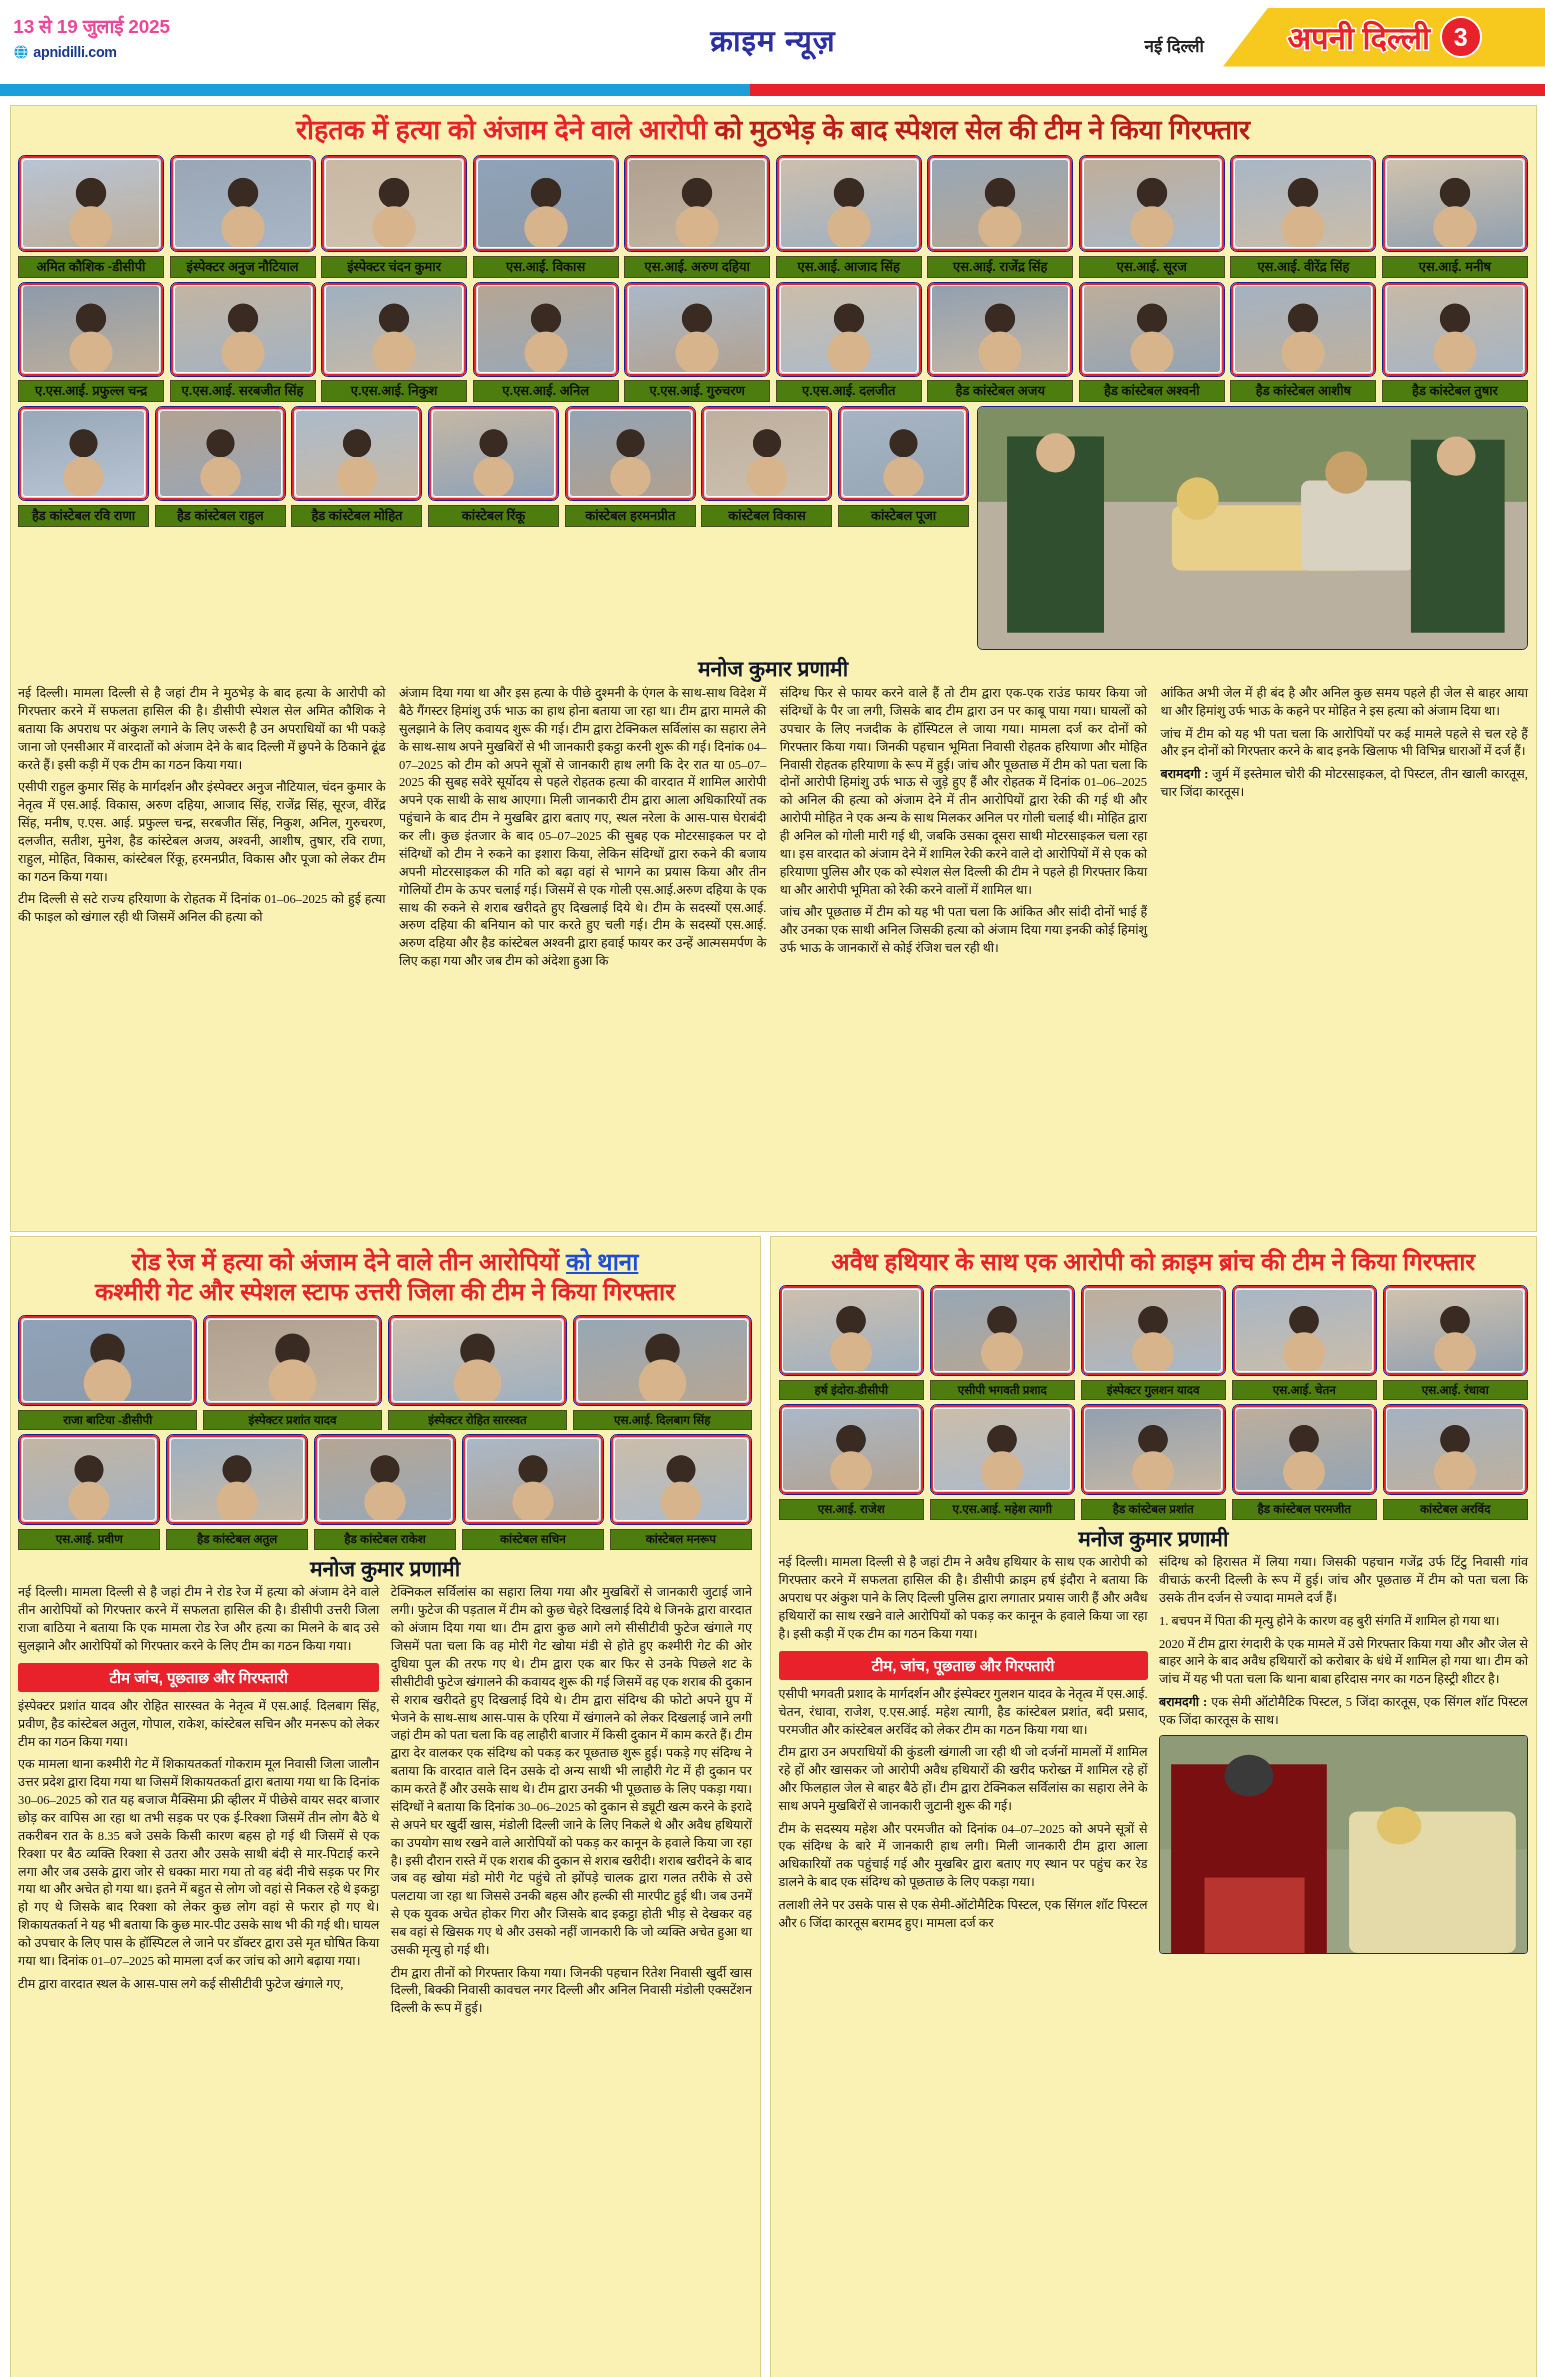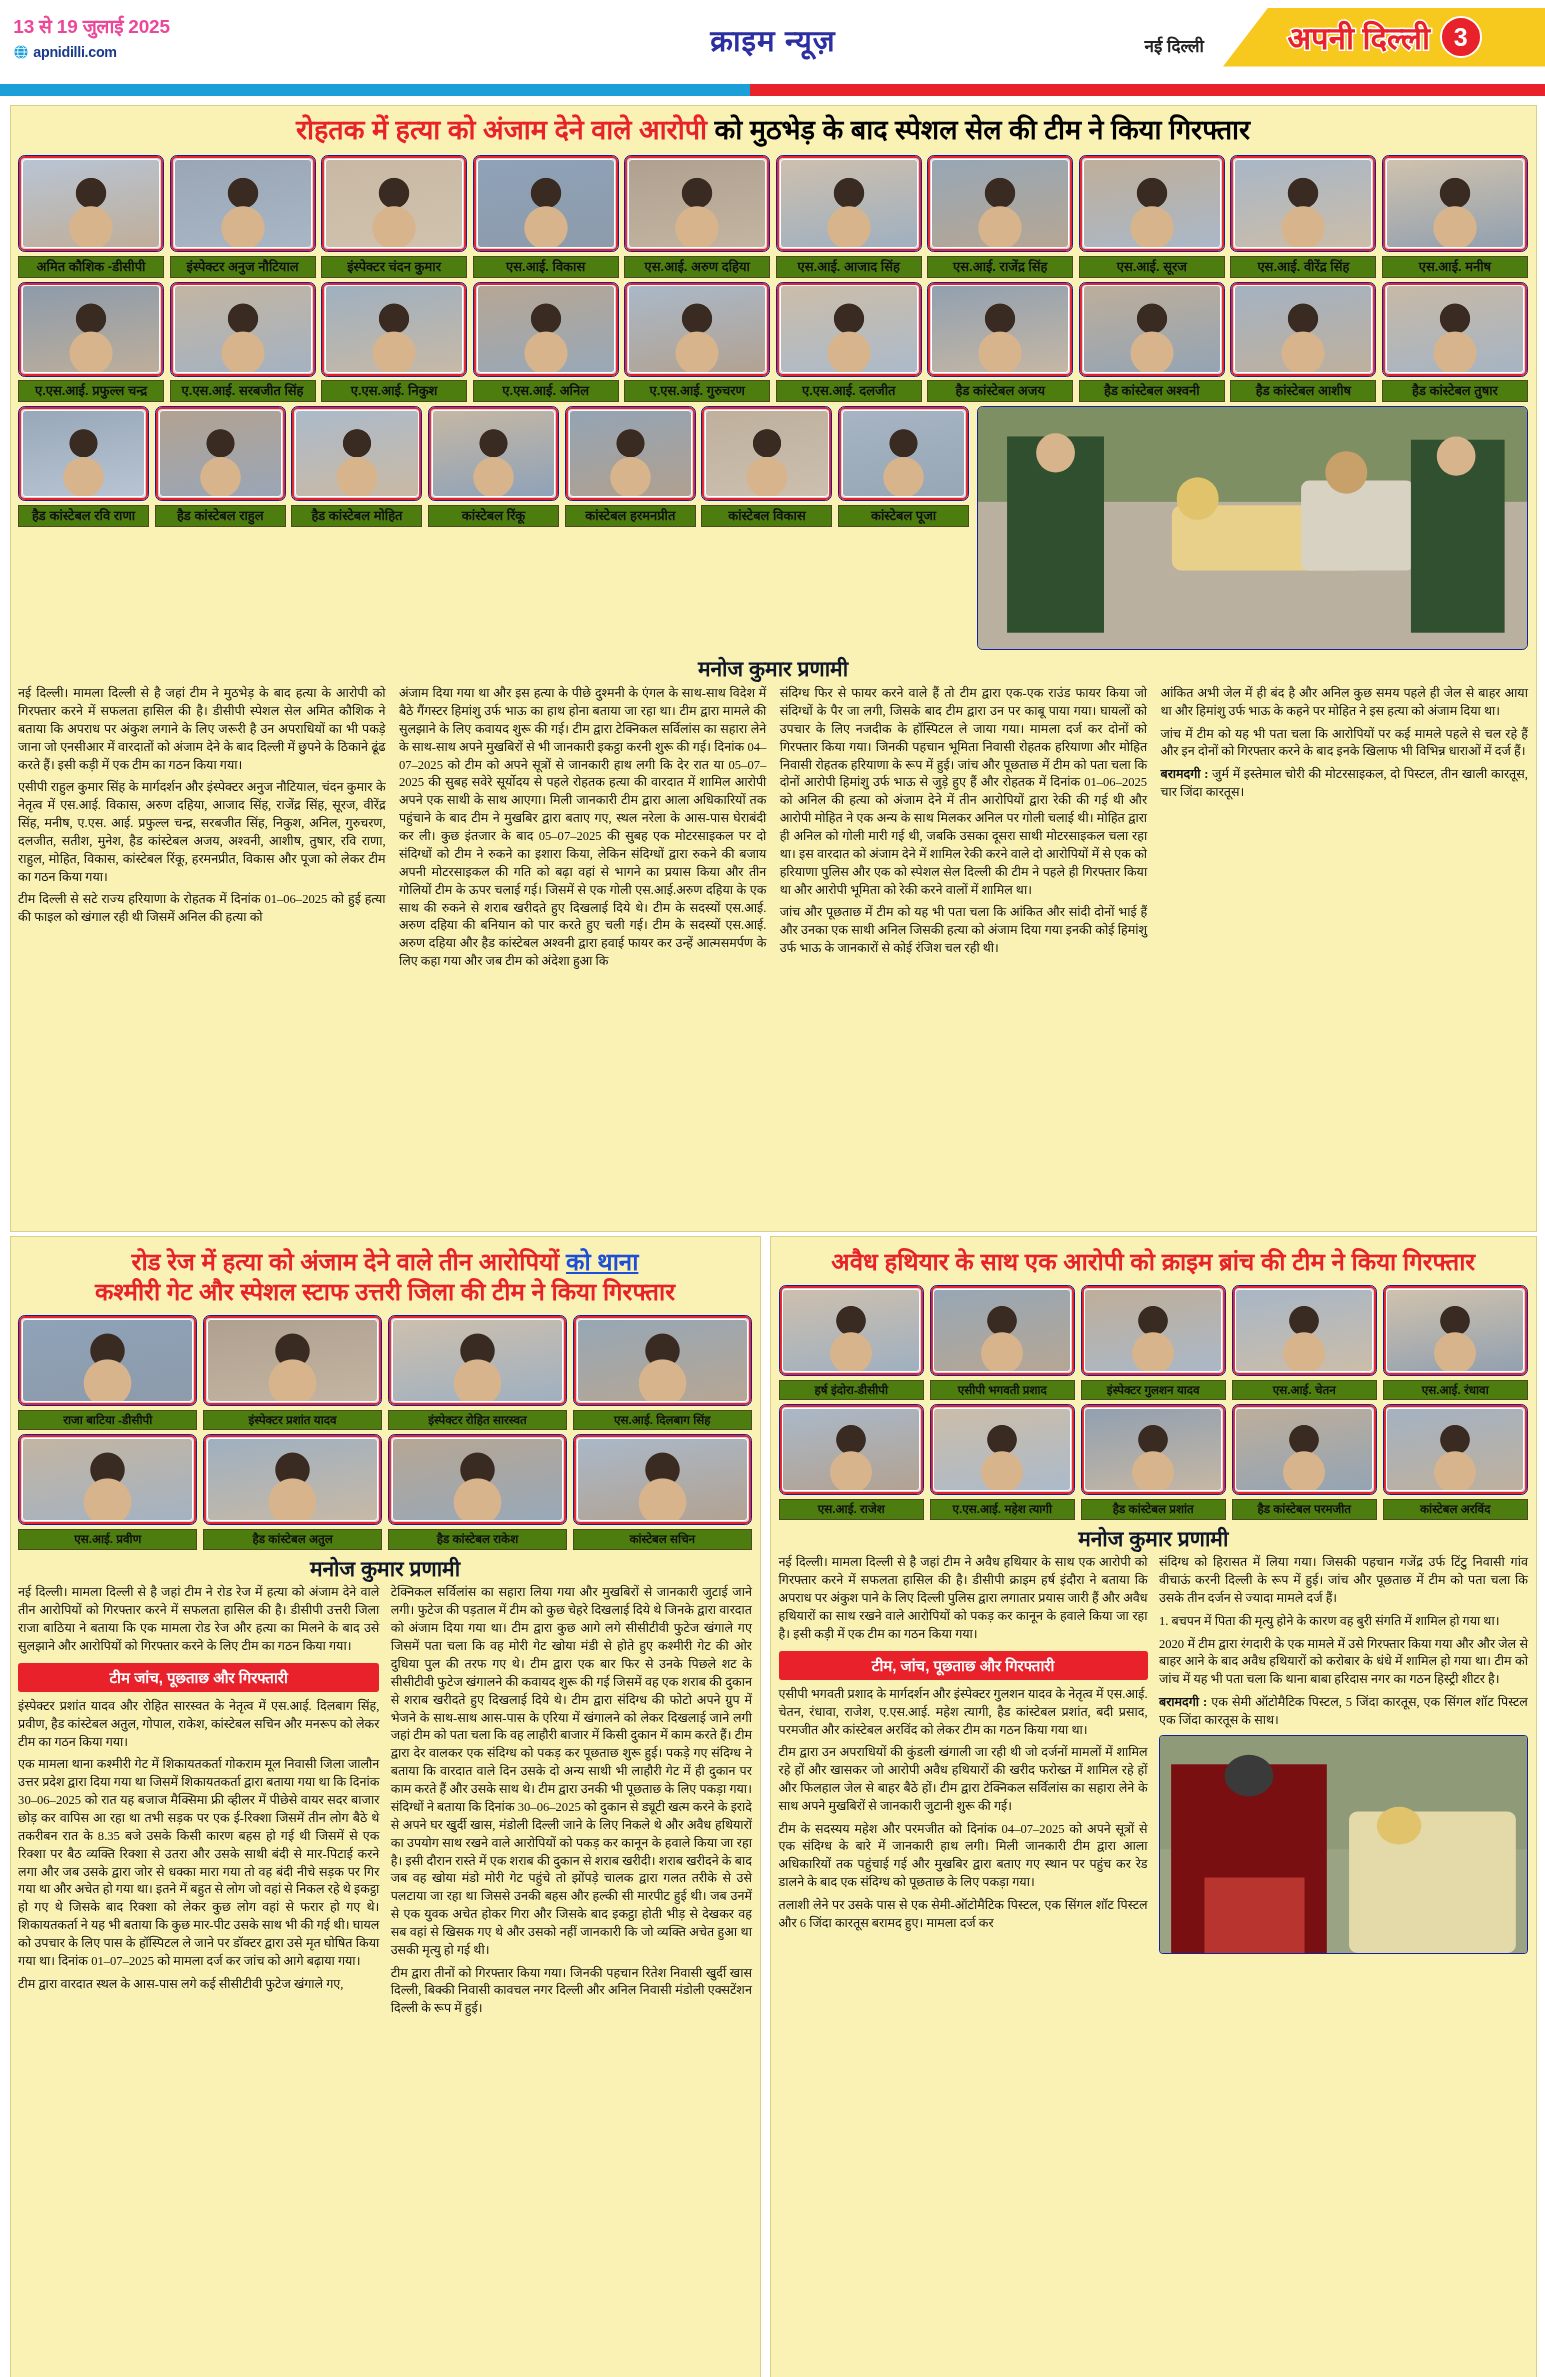--- a/index.html
+++ b/index.html
@@ -55,21 +55,21 @@
     background:#faf2b4; border:1px solid #d8cf8a; margin:7.6px;
     padding:5.7px 7.6px 7.6px 7.6px; position:relative;
   }
   .story-top { height:1127px; margin:8.6px 9.5px 3.8px 9.5px; }
 
   .headline {
     text-align:center; font-size:27px; font-weight:bold; line-height:1.18;
     padding:3.8px 3.8px 7.6px 3.8px; white-space:nowrap;
   }
   .hl-red { color:#e8212a; }
-  .hl-dark { color:#000000;margin-top:36px; }
+  .hl-dark { color:#b91c1c;margin-top:36px; }
 
   
   .grid { display:flex; gap:5.7px; margin-bottom:3.8px; }
   .cell { flex:1; display:flex; flex-direction:column; min-width:0; }
   .photo {
     height:97px; border:1.9px solid #14209e; border-radius:6.7px;
     background:#cfd4dd; overflow:hidden; position:relative;
     box-shadow:0 0 0 1.9px #e8212a inset;
   }
   .photo .inner {
@@ -431,20 +431,26 @@
               <div class="inner" style="background: radial-gradient(circle at 50% 78%, rgb(216, 180, 140) 0px, rgb(216, 180, 140) 22%, transparent 23%), radial-gradient(circle at 50% 38%, rgb(58, 43, 34) 0px, rgb(58, 43, 34) 17%, transparent 18%), linear-gradient(170deg, rgb(182, 166, 148), rgb(152, 168, 184));"></div>
             </div>
             <div class="cap">हैड कांस्टेबल राकेश</div>
           </div>
           <div class="cell">
             <div class="photo">
               <div class="inner" style="background: radial-gradient(circle at 50% 78%, rgb(216, 180, 140) 0px, rgb(216, 180, 140) 22%, transparent 23%), radial-gradient(circle at 50% 38%, rgb(58, 43, 34) 0px, rgb(58, 43, 34) 17%, transparent 18%), linear-gradient(170deg, rgb(170, 184, 200), rgb(178, 162, 146));"></div>
             </div>
             <div class="cap">कांस्टेबल सचिन</div>
           </div>
+          <div class="cell">
+            <div class="photo">
+              <div class="inner" style="background: radial-gradient(circle at 50% 78%, rgb(216, 180, 140) 0px, rgb(216, 180, 140) 22%, transparent 23%), radial-gradient(circle at 50% 38%, rgb(58, 43, 34) 0px, rgb(58, 43, 34) 17%, transparent 18%), linear-gradient(170deg, rgb(203, 189, 169), rgb(172, 186, 202));"></div>
+            </div>
+            <div class="cap">कांस्टेबल मनरूप</div>
+          </div>
         </div>
       <div class="byline">मनोज कुमार प्रणामी</div>
       <div class="cols2">
         <div class="col">
           <div class="body">
               <p>नई दिल्ली। मामला दिल्ली से है जहां टीम ने रोड रेज में हत्या को अंजाम देने वाले तीन आरोपियों को गिरफ्तार करने में सफलता हासिल की है। डीसीपी उत्तरी जिला राजा बाठिया ने बताया कि एक मामला रोड रेज और हत्या का मिलने के बाद उसे सुलझाने और आरोपियों को गिरफ्तार करने के लिए टीम का गठन किया गया।</p>
             </div>
           <div class="subbox">टीम जांच, पूछताछ और गिरफ्तारी</div>
           <div class="body">
               <p>इंस्पेक्टर प्रशांत यादव और रोहित सारस्वत के नेतृत्व में एस.आई. दिलबाग सिंह, प्रवीण, हैड कांस्टेबल अतुल, गोपाल, राकेश, कांस्टेबल सचिन और मनरूप को लेकर टीम का गठन किया गया।</p>

